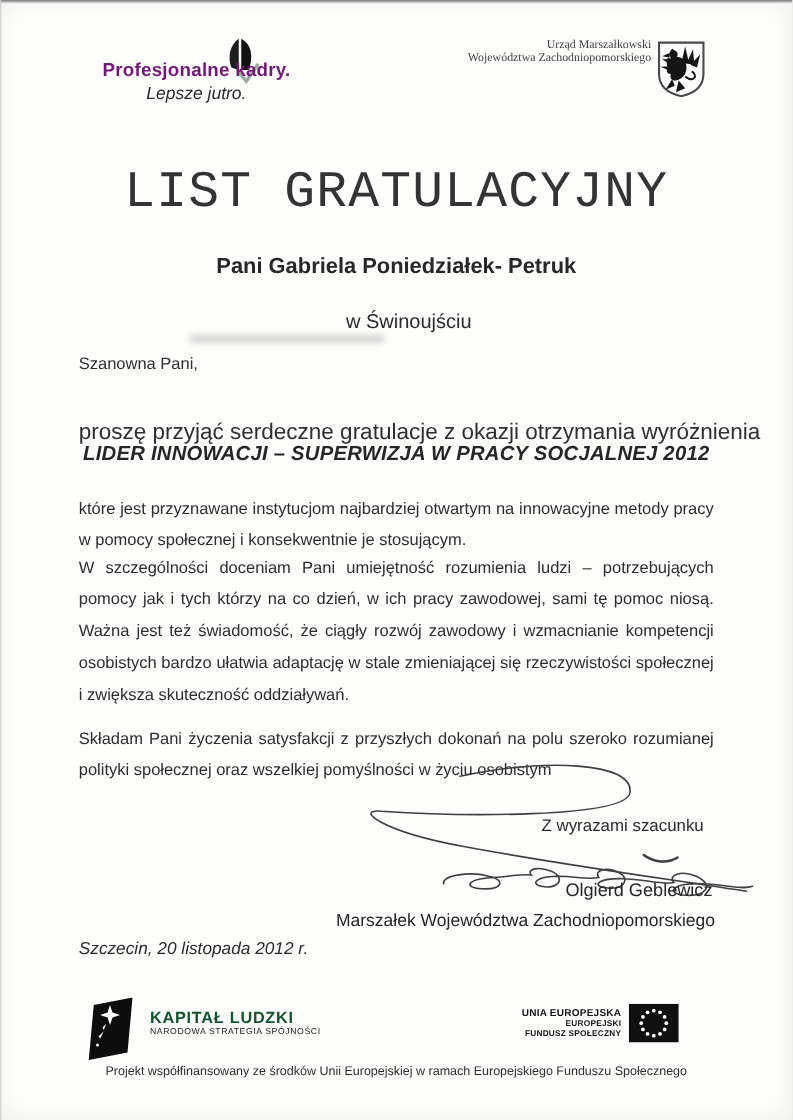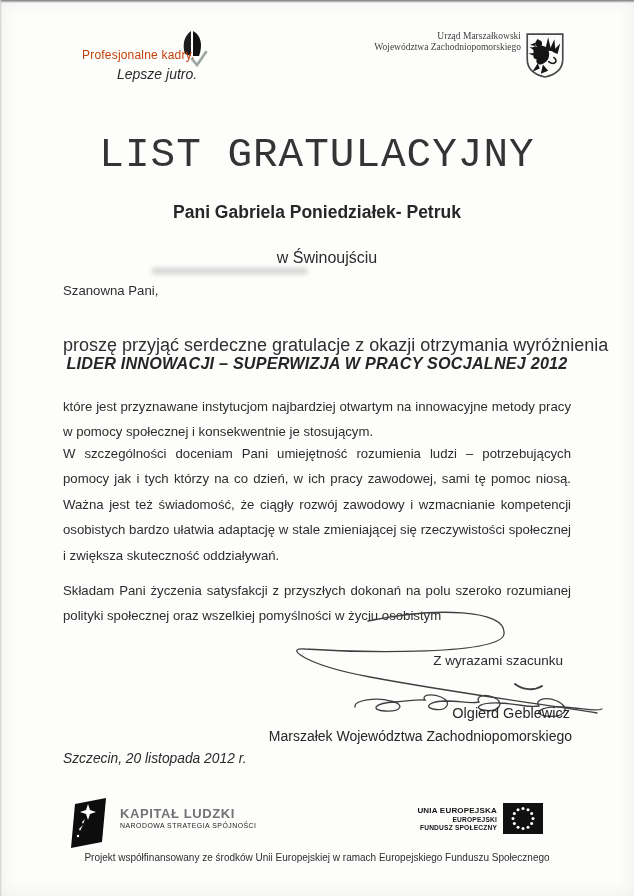--- a/index.html
+++ b/index.html
@@ -13,22 +13,22 @@
     overflow:hidden;
     box-shadow:inset 0 0 18px rgba(120,120,120,.12);
   }
   .scan-top{position:absolute;top:0;left:0;right:0;height:3px;
     background:linear-gradient(to bottom,#777 0%,#bdbdbd 55%,rgba(255,255,255,0) 100%);}
   .scan-left{position:absolute;top:0;left:0;bottom:0;width:2px;
     background:linear-gradient(to right,#cfcfcd,rgba(255,255,255,0));}
 
   
   .brand-mark{position:absolute;left:180px;top:30px;}
-  .brand-title{position:absolute;left:82px;top:48px;font-size:12px;font-weight:normal;
-    color:#c2410c;letter-spacing:.2px;}
+  .brand-title{position:absolute;left:82px;top:48px;font-size:15px;font-weight:bold;
+    color:#701a75;letter-spacing:.2px;}
   .brand-tagline{position:absolute;left:117px;top:66px;font-size:14px;font-style:italic;color:#2a2a2a;}
   .office{position:absolute;top:31px;right:113px;text-align:right;
     font-family:"Liberation Serif", serif;font-size:9.5px;line-height:10.5px;color:#3f3f3f;}
   .crest{position:absolute;left:524px;top:32px;}
 
   
   .title{position:absolute;left:0;right:0;top:132px;text-align:center;
     font-family:Liberation Mono, monospace;font-weight:normal;font-size:41px;
     letter-spacing:1px;color:#343434;margin:0;}
   .rcpt-name{position:absolute;left:0;right:0;top:202px;text-align:center;
@@ -52,21 +52,21 @@
   
   .sig-svg{position:absolute;left:275px;top:605px;}
   .closing{position:absolute;right:71px;top:653px;font-size:13.5px;color:#2b2b2b;}
   .signer-name{position:absolute;right:64px;top:705px;font-size:14.5px;color:#262626;}
   .signer-title{position:absolute;right:62px;top:728px;font-size:14px;color:#262626;}
   .dateline{position:absolute;left:63px;top:751px;font-size:13.8px;color:#2a2a2a;font-style:italic;}
 
   
   .kl-flag{position:absolute;left:70px;top:798px;}
   .kl-title{position:absolute;left:120px;top:806px;font-size:13px;font-weight:bold;
-    letter-spacing:.6px;color:#737373;}
+    letter-spacing:.6px;color:#14532d;}
   .kl-sub{position:absolute;left:120px;top:822px;font-size:6.9px;letter-spacing:.5px;color:#232323;}
   .eu-text{position:absolute;top:806px;right:137px;text-align:right;color:#141414;}
   .eu-l1{font-size:8px;font-weight:bold;letter-spacing:.2px;}
   .eu-l2,.eu-l3{font-size:6.6px;font-weight:bold;margin-top:1px;letter-spacing:.2px;}
   .eu-flag{position:absolute;left:503px;top:803px;}
   .footnote{position:absolute;left:0;right:0;top:852px;text-align:center;
     font-size:10px;color:#2e2e2e;}
 </style>
 </head>
 <body>

